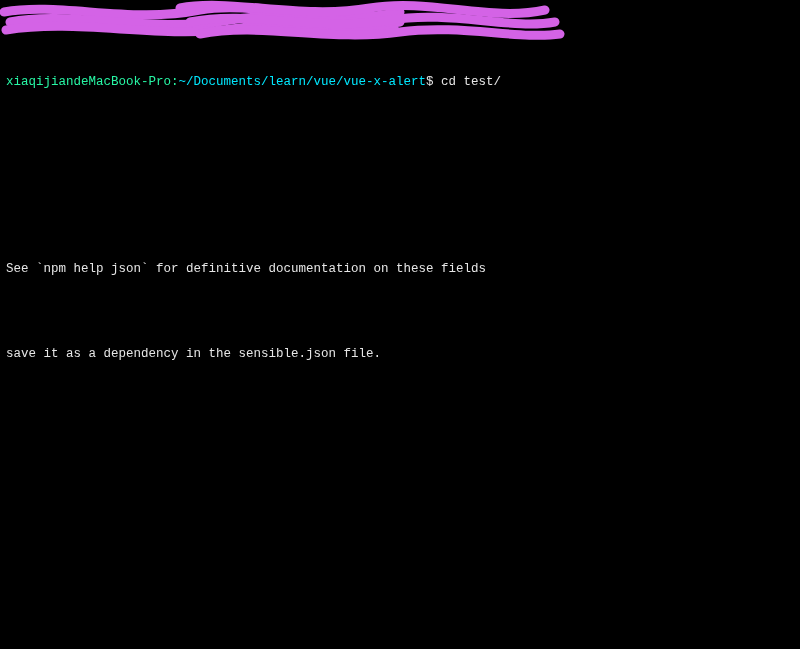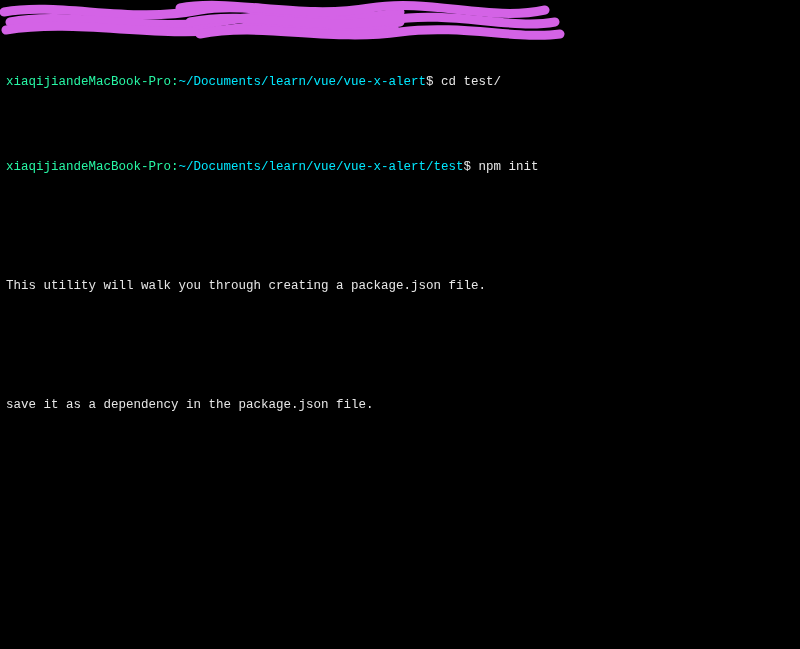--- a/index.html
+++ b/index.html
@@ -37,28 +37,27 @@
 </style>
 </head>
 <body>
 
 <div class="terminal">
 
   
   <span class="line"><span class="green">xiaqijiandeMacBook-Pro:</span><span class="cyan">~/Documents/learn/vue/vue-x-alert</span><span class="white">$ </span><span class="white">cd test/</span></span>
 
   
-  <span class="line"><span class="green">xiaqijiandeMacBook-Pro:</span><span class="cyan">~/Documents/learn/vue/vue-x-alert/test</span><span class="white">$ </span><span class="white">npm init</span></span>
 
   <span class="line"></span>
 
-  <span class="line">This utility will walk you through creating a package.json file.</span>
   <span class="line"></span>
+  <span class="line">See `npm help json` for definitive documentation on these fields</span>
   <span class="line"></span>
-  <span class="line">save it as a dependency in the package.json file.</span>
+  <span class="line">save it as a dependency in the sensible.json file.</span>
   <span class="line"></span>
   
 
   
   
   
   
   
   
   

